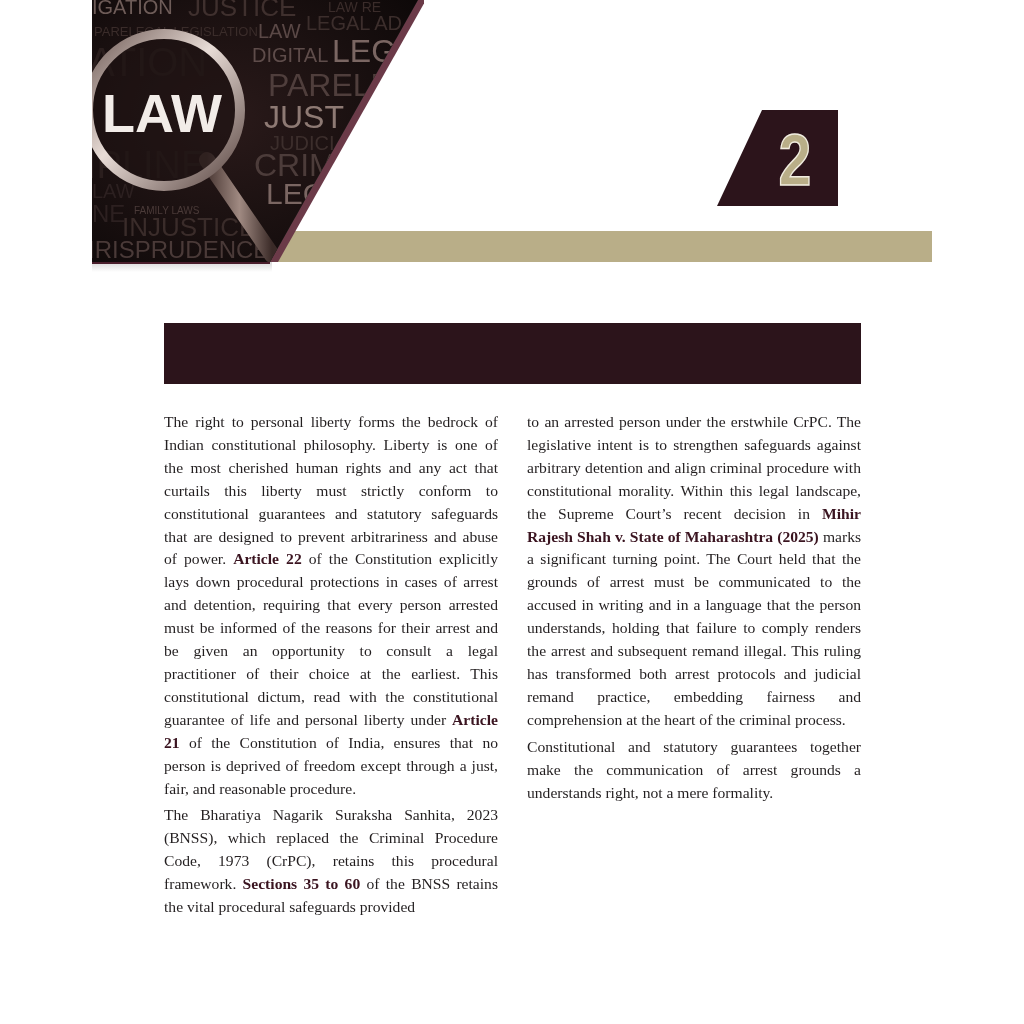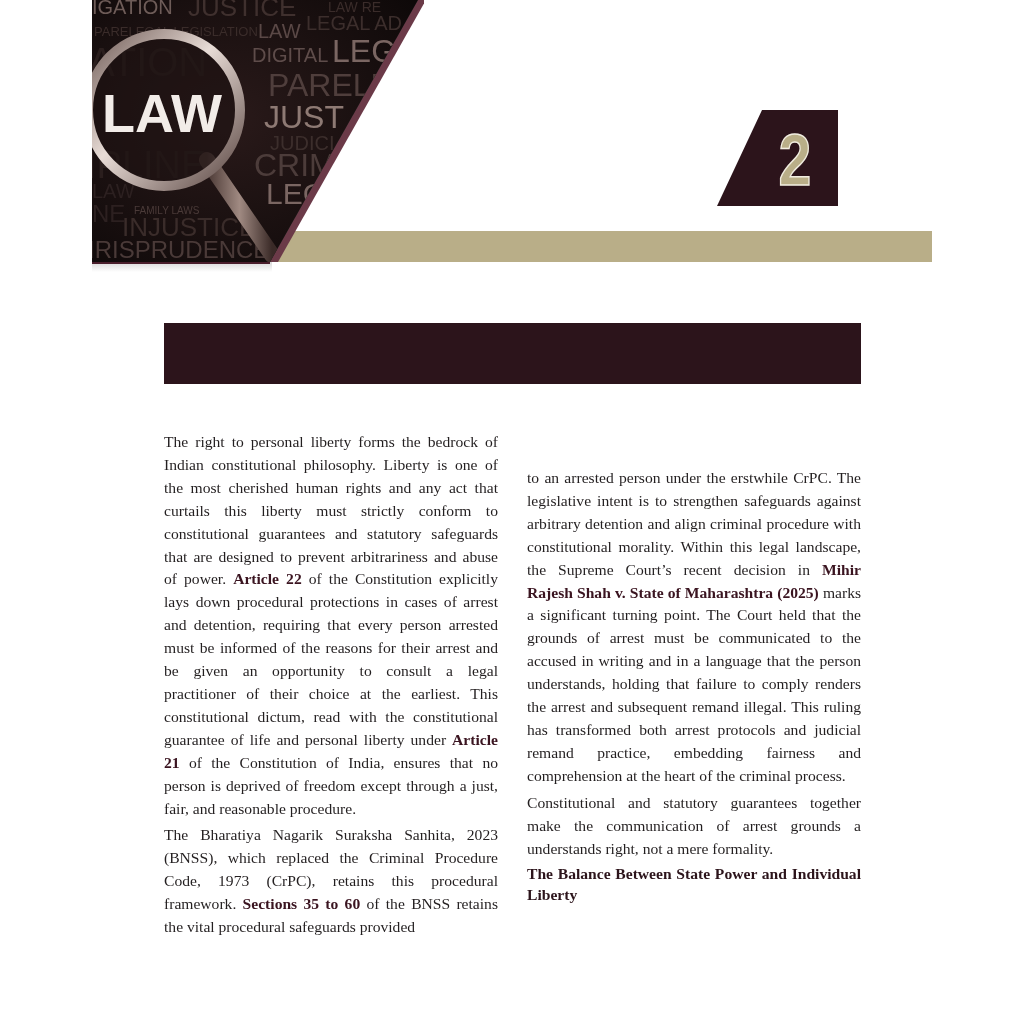--- a/index.html
+++ b/index.html
@@ -15,23 +15,23 @@
   .section-title { position:absolute; left:398px; top:138px; font-family:"Liberation Sans", sans-serif; font-weight:bold; font-size:33px; letter-spacing:-1px; color:#231f20; white-space:nowrap; }
 
   .badge { position:absolute; left:717px; top:110px; width:122px; height:97px; }
   .badge-num { position:absolute; left:760px; top:124px; width:70px; text-align:center; font-family:"Liberation Sans", sans-serif; font-weight:bold; font-size:72px; line-height:72px; color:#b9ae88; transform:scaleX(0.82); transform-origin:center; -webkit-text-stroke:1.5px #f1ede0; }
 
   
   .banner { position:absolute; left:164px; top:323px; width:697px; height:61px; background:#2c141b; box-sizing:border-box; display:flex; flex-direction:column; justify-content:center; align-items:center; }
   .banner-line { font-family:"Liberation Serif", serif; font-weight:bold; color:#ffffff; font-size:22px; line-height:28px; letter-spacing:0.6px; white-space:nowrap; }
 
   
-  .col { position:absolute; top:431px; width:334px; font-size:15.6px; line-height:22.9px; text-align:justify; }
+  .col { position:absolute; top:411px; width:334px; font-size:15.6px; line-height:22.9px; text-align:justify; }
   .col-left { left:164px; }
-  .col-right { left:527px;margin-top:36px; }
+  .col-right { left:527px; }
   .col p { margin:0 0 4px 0; }
   .col b { color:#3a1420; }
   .subhead { font-weight:bold; color:#2c141b; margin:2px 0 4px 0; line-height:20.5px; text-align:justify; text-align-last:auto; }
 </style>
 </head>
 <body>
 
 <div class="header">
   <div class="tan-band"></div>
   <div class="hero-shadow"></div>
@@ -106,14 +106,13 @@
 </div>
 
 <div class="col col-left">
   <p><span>The right to personal liberty forms the bedrock of Indian constitutional philosophy. Liberty is one of the most cherished human rights and any act that curtails this liberty must strictly conform to constitutional guarantees and statutory safeguards that are designed to prevent arbitrariness and abuse of power. </span><b>Article 22</b><span> of the Constitution explicitly lays down procedural protections in cases of arrest and detention, requiring that every person arrested must be informed of the reasons for their arrest and be given an opportunity to consult a legal practitioner of their choice at the earliest. This constitutional dictum, read with the constitutional guarantee of life and personal liberty under </span><b>Article 21</b><span> of the Constitution of India, ensures that no person is deprived of freedom except through a just, fair, and reasonable procedure.</span></p>
   <p><span>The Bharatiya Nagarik Suraksha Sanhita, 2023 (BNSS), which replaced the Criminal Procedure Code, 1973 (CrPC), retains this procedural framework. </span><b>Sections 35 to 60</b><span> of the BNSS retains the vital procedural safeguards provided</span></p>
 </div>
 
 <div class="col col-right">
   <p><span>to an arrested person under the erstwhile CrPC. The legislative intent is to strengthen safeguards against arbitrary detention and align criminal procedure with constitutional morality. Within this legal landscape, the Supreme Court’s recent decision in </span><b>Mihir Rajesh Shah v. State of Maharashtra (2025)</b><span> marks a significant turning point. The Court held that the grounds of arrest must be communicated to the accused in writing and in a language that the person understands, holding that failure to comply renders the arrest and subsequent remand illegal. This ruling has transformed both arrest protocols and judicial remand practice, embedding fairness and comprehension at the heart of the criminal process.</span></p>
   <p>Constitutional and statutory guarantees together make the communication of arrest grounds a understands right, not a mere formality.</p>
-  <div class="subhead">The Balance Between State Power and Individual Liberty</div>
 </div>
 
 </body></html>

